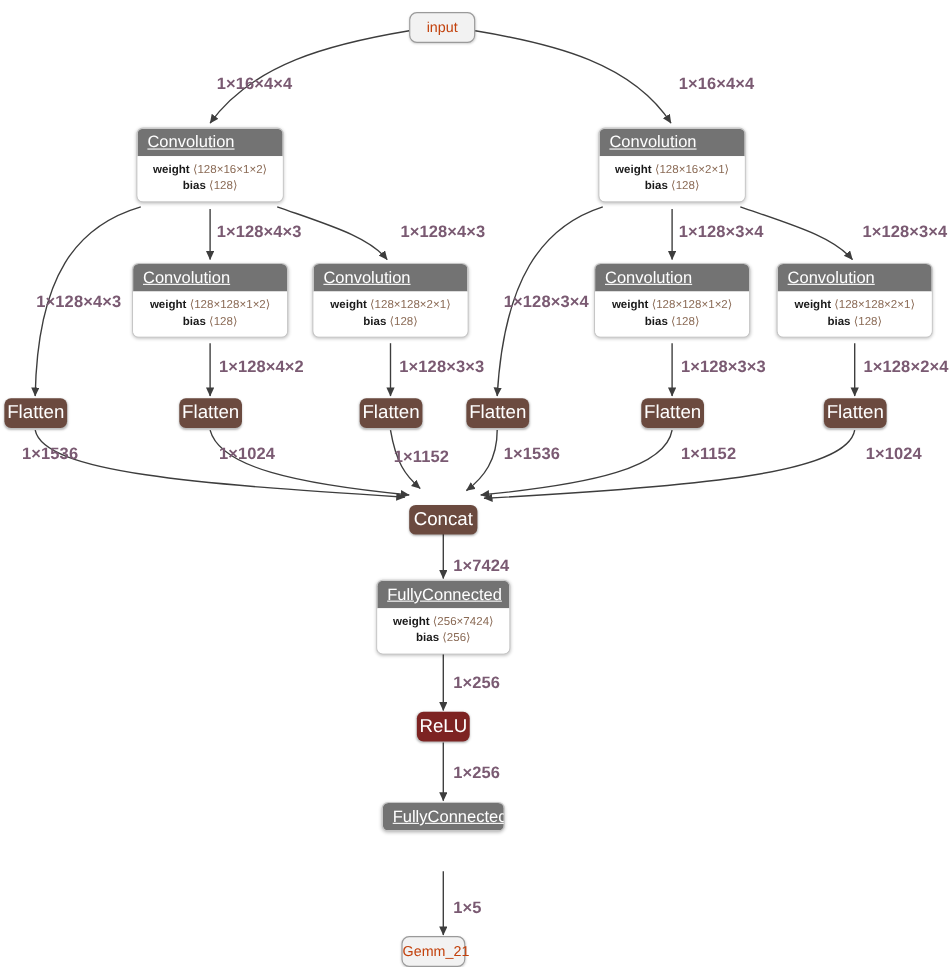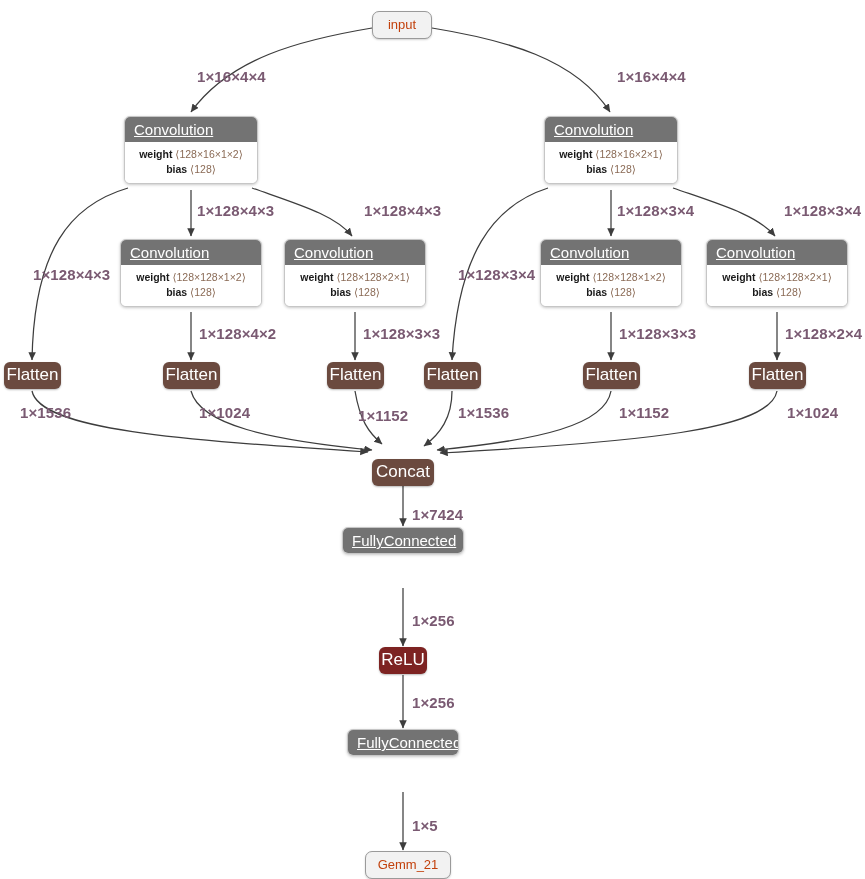--- a/index.html
+++ b/index.html
@@ -252,31 +252,41 @@
   <div class="node op brown" style="left:749px; top:362px; width:57px;">
     <span>Flatten</span>
   </div>
 
   <div class="node op brown" style="left:372px; top:444px; width:62px;margin-top:15px;">
     <span>Concat</span>
   </div>
 
   <div class="node card" style="left:342px; top:527px; width:122px;">
     <div class="card-title">FullyConnected</div>
+    <div class="card-body">
+      <div class="attr">
+        <b>weight</b>
+        <span class="val">⟨256×7424⟩</span>
+      </div>
+      <div class="attr">
+        <b>bias</b>
+        <span class="val">⟨256⟩</span>
+      </div>
+    </div>
   </div>
 
   <div class="node op red" style="left:379px; top:647px; width:48px;">
     <span>ReLU</span>
   </div>
 
   <div class="node card" style="left:347px; top:729px; width:112px;">
     <div class="card-title">FullyConnected</div>
   </div>
 
-  <div class="node term" style="left:365px; top:851px; width:86px;">
+  <div class="node term" style="left:365px; top:851px; width:58px;">
     <span>Gemm_21</span>
   </div>
 
   <div class="elabel" style="left:197px; top:68px;">1×16×4×4</div>
   <div class="elabel" style="left:617px; top:68px;">1×16×4×4</div>
 
   <div class="elabel" style="left:33px; top:266px;">1×128×4×3</div>
   <div class="elabel" style="left:197px; top:202px;">1×128×4×3</div>
   <div class="elabel" style="left:364px; top:202px;">1×128×4×3</div>
 

